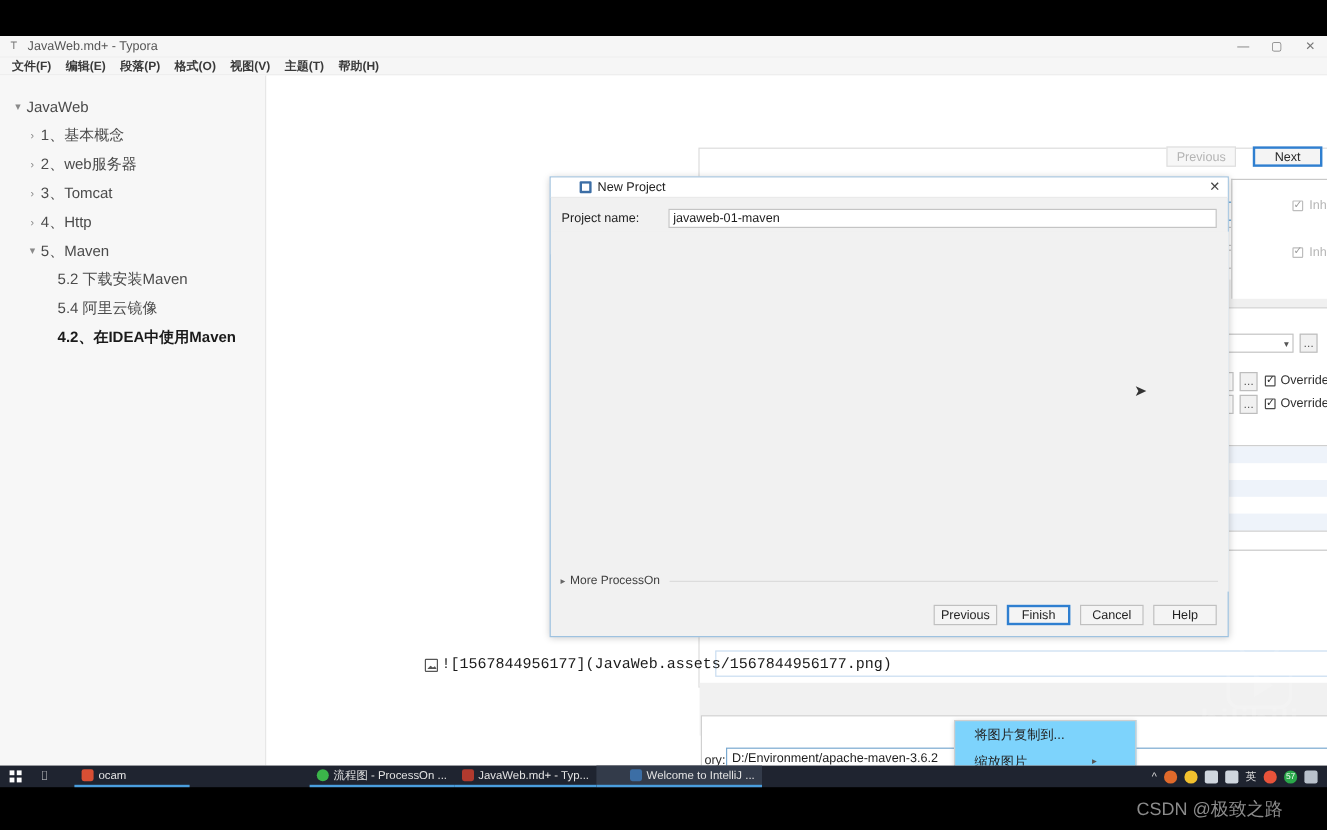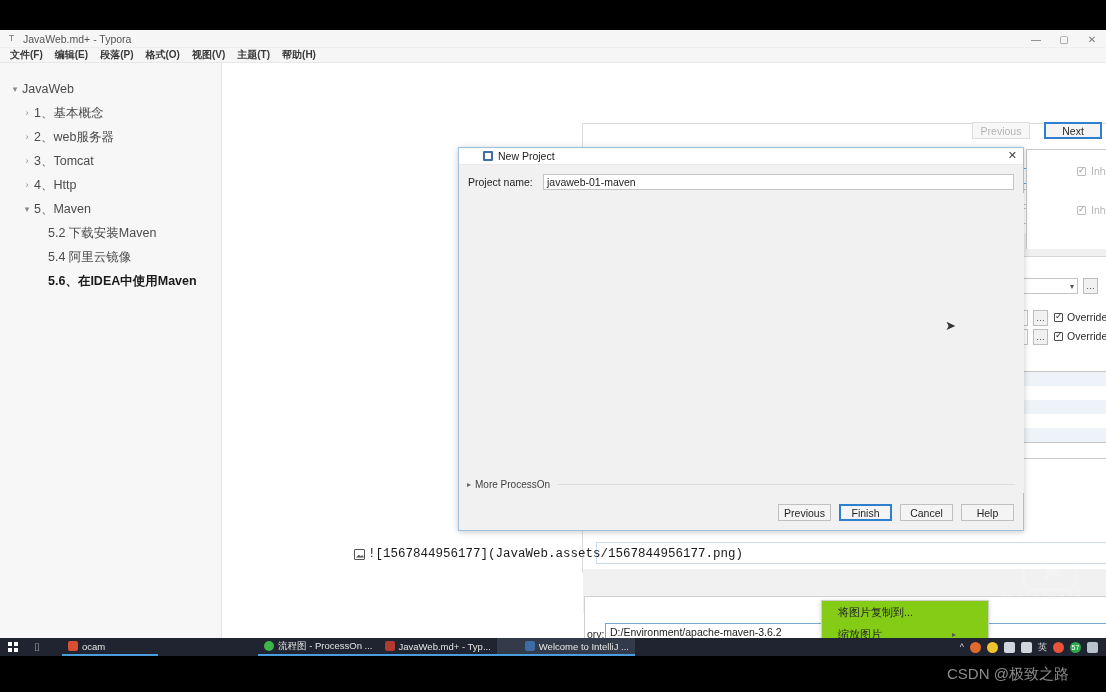--- a/index.html
+++ b/index.html
@@ -197,21 +197,21 @@
     position:relative;
   }
   #np-title .np-ico:after{
     content:""; position:absolute; left:2px; top:2px; width:6px; height:6px;
     background:#fff;
   }
   #np-title .np-t{ font-size:10.5px; color:#222; }
   #np-title .np-x{ position:absolute; right:6px; top:1px; font-size:11px; color:#444; }
   #np-form{ padding:9px 9px 0 9px; background:#f1f1f1; }
   .np-line{ display:flex; align-items:center; margin-bottom:5px; }
-  .np-lab{ width:75px; font-size:10.5px; color:#1f1f1f; text-align:left; }
+  .np-lab{ width:89px; font-size:10.5px; color:#1f1f1f; text-align:left; }
   .np-input{
     flex:1; height:16px; background:#fff; border:1px solid #c4c4c4;
     font-size:10.5px; color:#1c1c1c; padding:0 3px; line-height:15px;
     white-space:nowrap; overflow:hidden;
   }
   .np-input.sel{ border-color:#5a9fd4; }
   .np-browse{
     width:17px; height:17px; margin-left:5px; border:1px solid #bdbdbd;
     background:#f1f1f1; display:flex; align-items:center; justify-content:center;
     font-size:9px; color:#444;
@@ -250,22 +250,22 @@
     position:absolute; left:2px; top:31px; font-size:10.5px; color:#2a2a2a;
   }
   #mv-combo{
     position:absolute; left:20px; top:26px; width:553px; height:17px;
     border:1px solid #7aa9d0; background:#fff; display:flex; align-items:center;
   }
   #mv-combo .mv-val{ flex:1; font-size:10.5px; color:#1c1c1c; padding-left:4px; }
 
   
   #ctx-menu{
-    position:absolute; left:599px; top:537px; width:168px; height:52px;
-    background:#84cc16; border:1px solid #cfcfcf; box-shadow:0 1px 4px rgba(0,0,0,.18);
+    position:absolute; left:573px; top:537px; width:152px; height:52px;
+    background:#7dd3fc; border:1px solid #cfcfcf; box-shadow:0 1px 4px rgba(0,0,0,.18);
   }
   #ctx-menu .cmi{
     height:22px; display:flex; align-items:center; padding-left:16px;
     font-size:11px; color:#222; position:relative;
   }
   #ctx-menu .cmi .sub{ position:absolute; right:32px; font-size:8px; color:#555; }
   #wm-bili{
     position:absolute; left:1000px; top:585px; font-size:26px; font-weight:bold;
     color:rgba(255,255,255,.14); letter-spacing:1px;
   }
@@ -384,21 +384,21 @@
             <span class="ol-caret">▾</span>
             <span>5、Maven</span>
           </div>
           <div class="ol-row ol-lv2">
             <span>5.2 下载安装Maven</span>
           </div>
           <div class="ol-row ol-lv2">
             <span>5.4 阿里云镜像</span>
           </div>
           <div class="ol-row ol-lv2 bold">
-            <span>5.6、在IDEA中使用Maven</span>
+            <span>4.2、在IDEA中使用Maven</span>
           </div>
         </div>
       </div>
 
       <div id="typora-content">
 
         <div class="shot" id="shot-bigwhite">
           <div id="shot-bigwhite-inner"></div>
           <div id="shot-bigwhite-foot"></div>
         </div>

